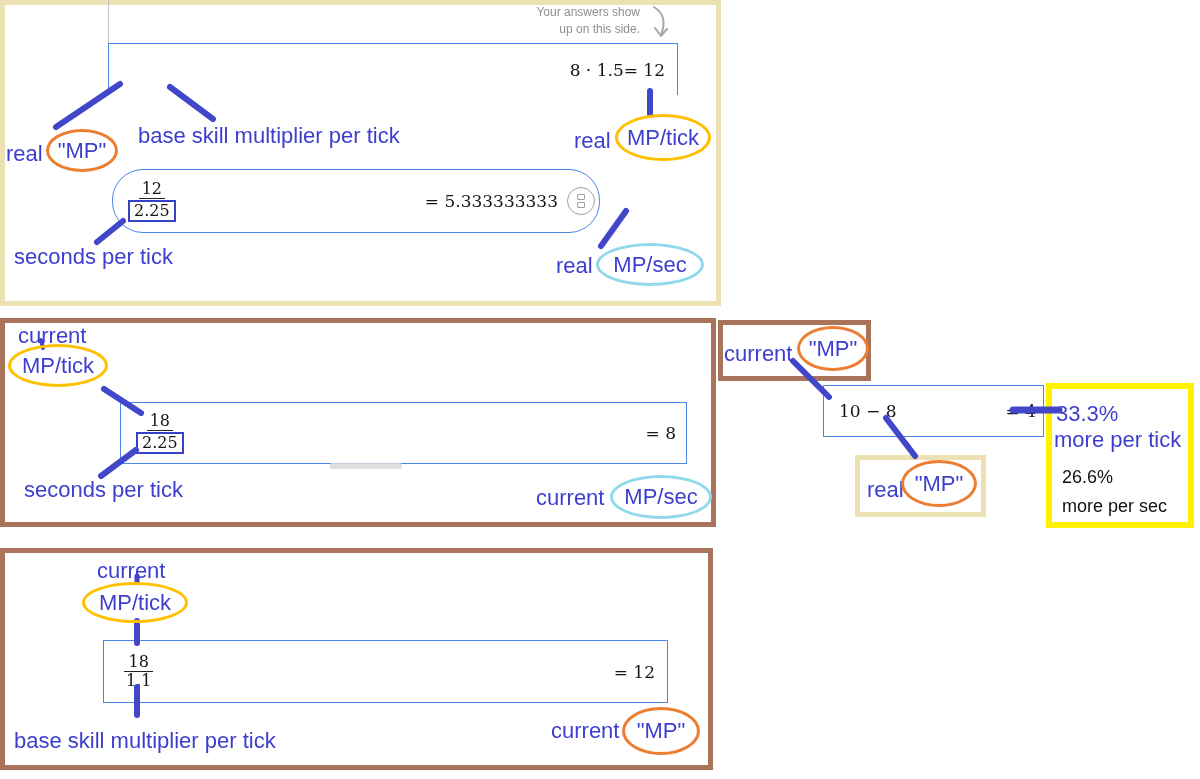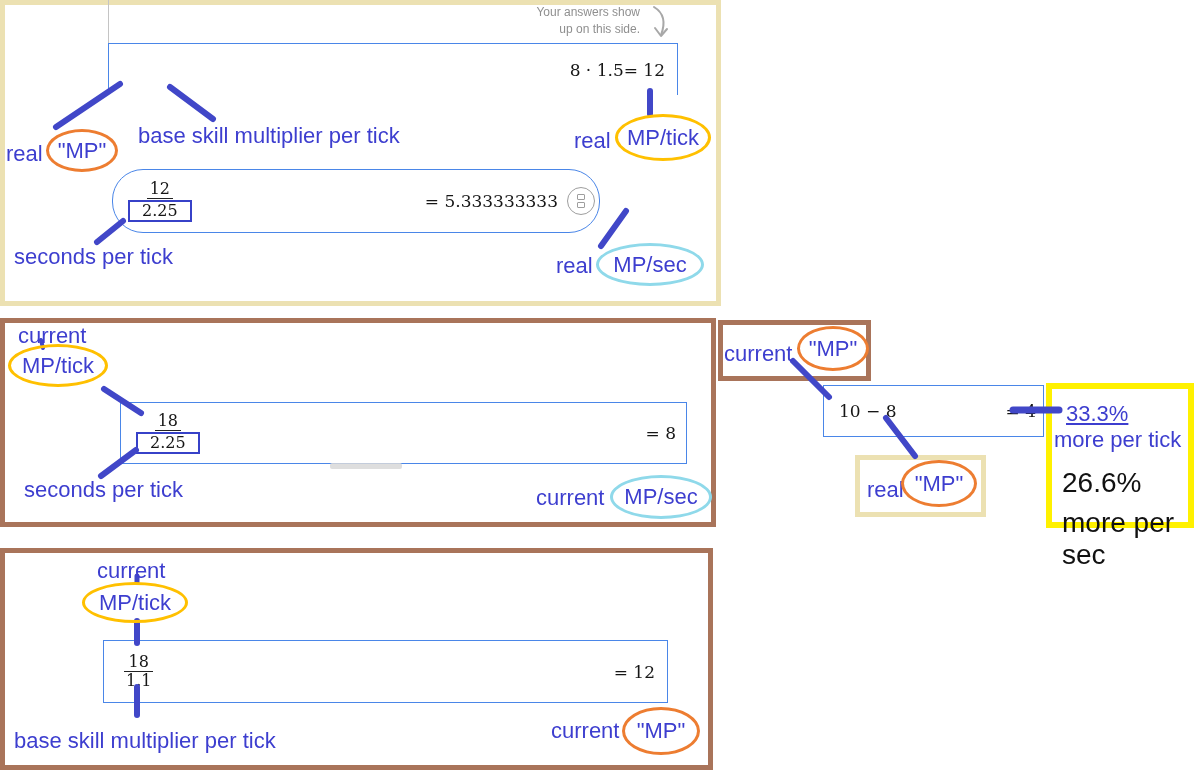--- a/index.html
+++ b/index.html
@@ -18,40 +18,40 @@
     display:flex;justify-content:space-between;align-items:center;
     font-family:"DejaVu Serif","Liberation Serif",serif;font-size:17px;color:#161616;
     padding:0 12px 0 15px;
   }
   .eqbox.no-bottom{border-bottom:none;}
   .ans{font-family:"DejaVu Serif","Liberation Serif",serif;font-size:17px;color:#161616;}
   .rhs-group{display:flex;align-items:center;gap:9px;}
   
   .frac{display:inline-flex;flex-direction:column;align-items:center;line-height:1.12;font-size:16px;}
   .frac .num{border-bottom:1.2px solid #222;padding:0 3px;}
-  .boxed-den{border:2.5px solid #3741c8;padding:0 12px;margin-top:1px;}
+  .boxed-den{border:2.5px solid #3741c8;padding:0 4px;margin-top:1px;}
   .frac-d{display:inline-flex;flex-direction:column;align-items:stretch;text-align:center;line-height:1.12;font-size:16px;}
   .frac-d .num{border-bottom:1.2px solid #222;padding:0 4px;}
   .frac-d .den{padding:0 2px;}
   
   .anno{position:absolute;color:#3d3ecf;font-size:22px;white-space:nowrap;z-index:7;}
   .ellipse{
     position:absolute;border-radius:50%;display:flex;align-items:center;justify-content:center;
     color:#3d3ecf;font-size:22px;white-space:nowrap;box-sizing:border-box;z-index:7;background:transparent;
   }
   .el-orange{border:3.5px solid #ed7d31;}
   .el-yellow{border:3.5px solid #ffc000;}
   .el-cyan{border:3px solid #8fd9ea;}
   
   .gray-vline{position:absolute;width:1px;background:#c4c4c4;}
   .hint{position:absolute;color:#8f8f8f;font-size:12px;line-height:17px;text-align:right;}
   .smudge{position:absolute;background:#d8d8d8;border-radius:2px;opacity:.85;}
   .lines-overlay{position:absolute;left:0;top:0;z-index:5;pointer-events:none;}
   .pct-blue{color:#3d3ecf;font-size:22px;}
-  .pct-black{color:#111;font-size:28px;}
+  .pct-black{color:#111;font-size:18px;}
   .frac-btn{
     width:28px;height:28px;border:1.8px solid #9e9e9e;border-radius:50%;box-sizing:border-box;
     display:flex;flex-direction:column;align-items:center;justify-content:center;gap:2px;background:#fff;cursor:pointer;
   }
   .frac-btn .sq{width:8px;height:6px;border:1.2px solid #9e9e9e;border-radius:1px;box-sizing:border-box;}
 </style>
 </head>
 <body>
 
 <div class="panel panel-beige" style="left:0;top:0;width:721px;height:306px;">
@@ -125,21 +125,21 @@
 <div class="eqbox" style="left:823px;top:385px;width:221px;height:52px;padding:0 7px 0 15px;">
   <span>10 − 8</span>
   <span class="ans">= 4</span>
 </div>
 
 <div class="panel panel-beige" style="left:855px;top:455px;width:131px;height:62px;"></div>
 <div class="anno" style="left:867px;top:477px;">real</div>
 <div class="ellipse el-orange" style="left:901px;top:460px;width:76px;height:47px;">"MP"</div>
 
 <div class="panel panel-yellow" style="left:1046px;top:383px;width:148px;height:145px;">
-  <div class="pct-blue" style="margin:12px 0 0 14px;text-decoration:underline;">33.3%</div>
+  <div class="pct-blue" style="margin:12px 0 0 4px;">33.3%</div>
   <div class="pct-blue" style="margin:0 0 0 2px;">more per tick</div>
   <div class="pct-black" style="margin:14px 0 0 10px;">26.6%</div>
   <div class="pct-black" style="margin:8px 0 12px 10px;">more per sec</div>
 </div>
 
 <div class="panel panel-brown" style="left:0;top:548px;width:713px;height:222px;"></div>
 
 <div class="anno" style="left:97px;top:558px;">current</div>
 <div class="ellipse el-yellow" style="left:82px;top:582px;width:106px;height:41px;">MP/tick</div>
 

